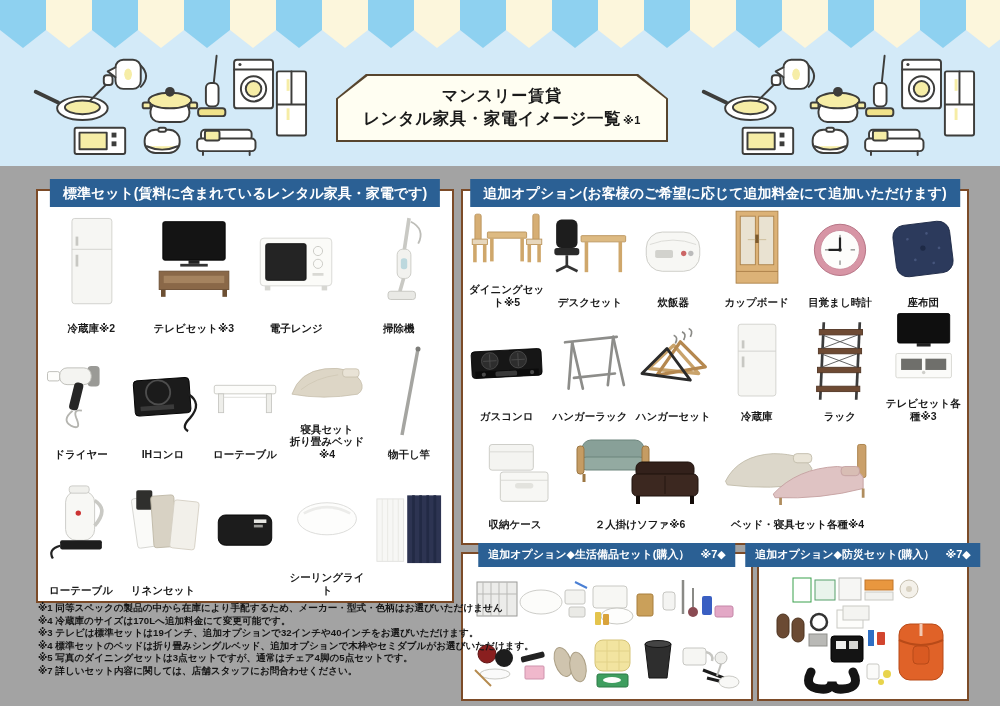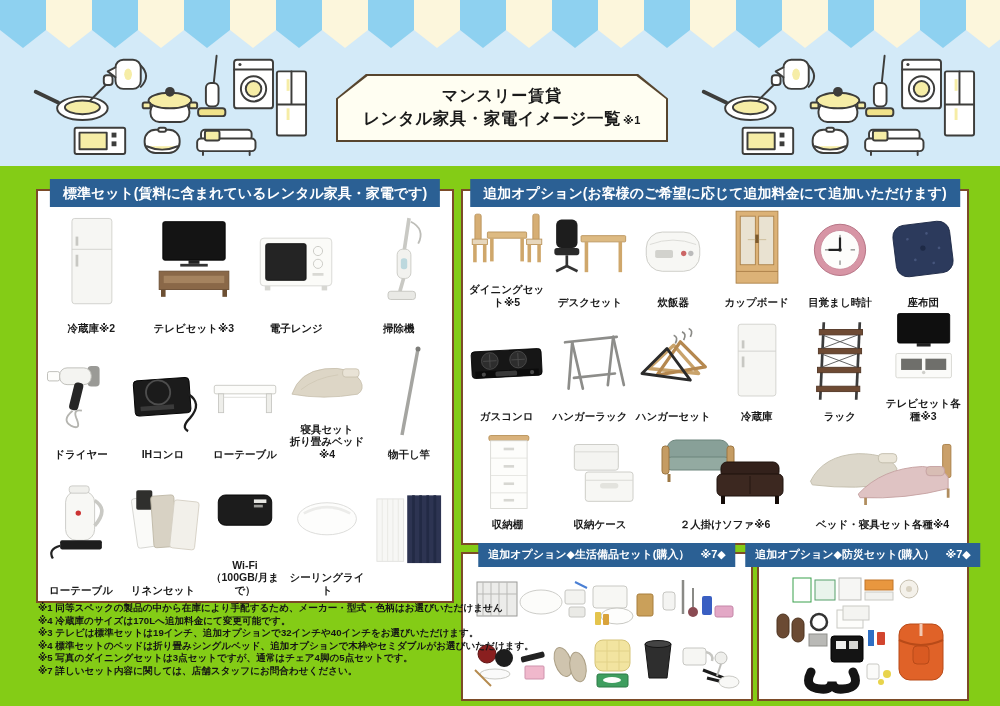--- a/index.html
+++ b/index.html
@@ -1,16 +1,16 @@
 <!DOCTYPE html>
 <html><head>
 <meta charset="utf-8">
 <style>
   html,body{margin:0;padding:0;background:#fff;}
-  .page{position:relative;width:1000px;height:706px;background:#84cc16;overflow:hidden;
+  .page{position:relative;width:1000px;height:706px;background:#a3a3a3;overflow:hidden;
         font-family:"Liberation Sans","DejaVu Sans",sans-serif;color:#1a1a1a;}
 
   
   .banner{position:absolute;left:0;top:0;width:1000px;height:166px;}
   .banner .bg{position:absolute;left:0;top:0;}
   .cluster{position:absolute;top:44px;width:282px;height:116px;}
   .cluster.left{left:26px;}
   .cluster.right{left:694px;}
 
   .plaque{position:absolute;left:336px;top:74px;width:332px;height:68px;background:#57452e;
@@ -300,22 +300,20 @@
           <div class="lbl">リネンセット</div>
         </div>
         <div class="cell">
           <div class="ph">
             <svg width="84" height="92" viewBox="0 0 92 92">
                 <rect x="16" y="28" width="60" height="34" rx="8" fill="#1c1c1c" stroke="#000"></rect>
                 <rect x="56" y="33" width="14" height="4" fill="#e8e8e4"></rect>
                 <rect x="56" y="39" width="10" height="3" fill="#9a9a96"></rect>
               </svg>
           </div>
-          <div class="lbl">Wi-Fi
-（100GB/月まで）</div>
         </div>
         <div class="cell">
           <div class="ph">
             <svg width="84" height="92" viewBox="0 0 92 92">
                 <ellipse cx="46" cy="48" rx="33" ry="18" fill="#fdfdfc" stroke="#d9d9d6"></ellipse>
                 <path d="M20,42 q26,-14 52,0" stroke="#ececea" fill="none" stroke-width="3"></path>
               </svg>
           </div>
           <div class="lbl">シーリングライト</div>
         </div>
@@ -513,36 +511,20 @@
                 <rect x="22" y="58" width="24" height="13" fill="#6f6f6b"></rect>
                 <rect x="50" y="58" width="24" height="13" fill="#6f6f6b"></rect>
                 <circle cx="48" cy="74" r="2" fill="#cfcfca"></circle>
               </svg>
           </div>
           <div class="lbl">テレビセット各種※3</div>
         </div>
       </div>
 
       <div class="row row3">
-        <div class="cell w17">
-          <div class="ph">
-            <svg width="66" height="92" viewBox="0 0 76 92">
-                <rect x="16" y="4" width="46" height="6" rx="2" fill="#d9b27c" stroke="#b68f55"></rect>
-                <rect x="18" y="10" width="42" height="78" fill="#fdfdfb" stroke="#d7d7d2"></rect>
-                <line x1="18" y1="30" x2="60" y2="30" stroke="#e2e2dd"></line>
-                <line x1="18" y1="50" x2="60" y2="50" stroke="#e2e2dd"></line>
-                <line x1="18" y1="70" x2="60" y2="70" stroke="#e2e2dd"></line>
-                <rect x="33" y="18" width="12" height="3" fill="#d7d7d2"></rect>
-                <rect x="33" y="38" width="12" height="3" fill="#d7d7d2"></rect>
-                <rect x="33" y="58" width="12" height="3" fill="#d7d7d2"></rect>
-                <rect x="33" y="77" width="12" height="3" fill="#d7d7d2"></rect>
-              </svg>
-          </div>
-          <div class="lbl">収納棚</div>
-        </div>
         <div class="cell w20">
           <div class="ph">
             <svg width="88" height="92" viewBox="0 0 96 92">
                 <rect x="20" y="16" width="48" height="28" rx="3" fill="#f4f4f1" stroke="#c9c9c4"></rect>
                 <line x1="20" y1="24" x2="68" y2="24" stroke="#d8d8d3"></line>
                 <rect x="32" y="46" width="52" height="32" rx="3" fill="#f7f7f4" stroke="#c9c9c4"></rect>
                 <line x1="32" y1="55" x2="84" y2="55" stroke="#d8d8d3"></line>
                 <rect x="48" y="58" width="20" height="6" rx="3" fill="#e3e3de"></rect>
               </svg>
           </div>

